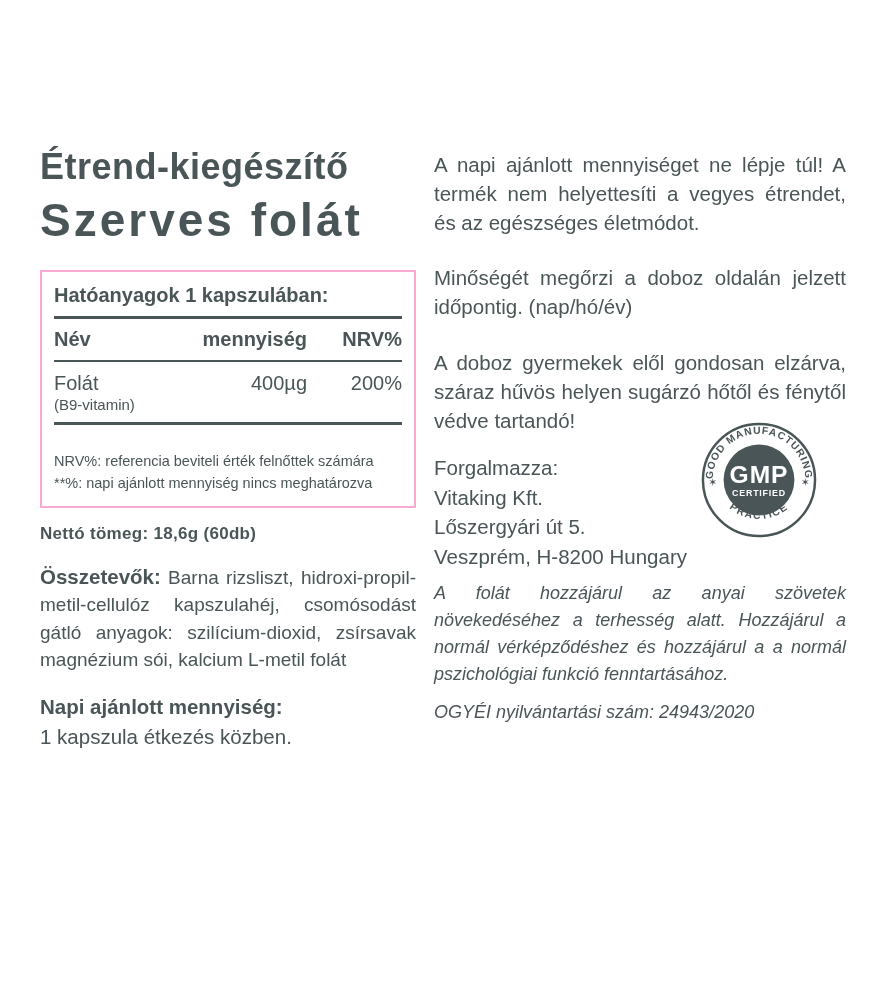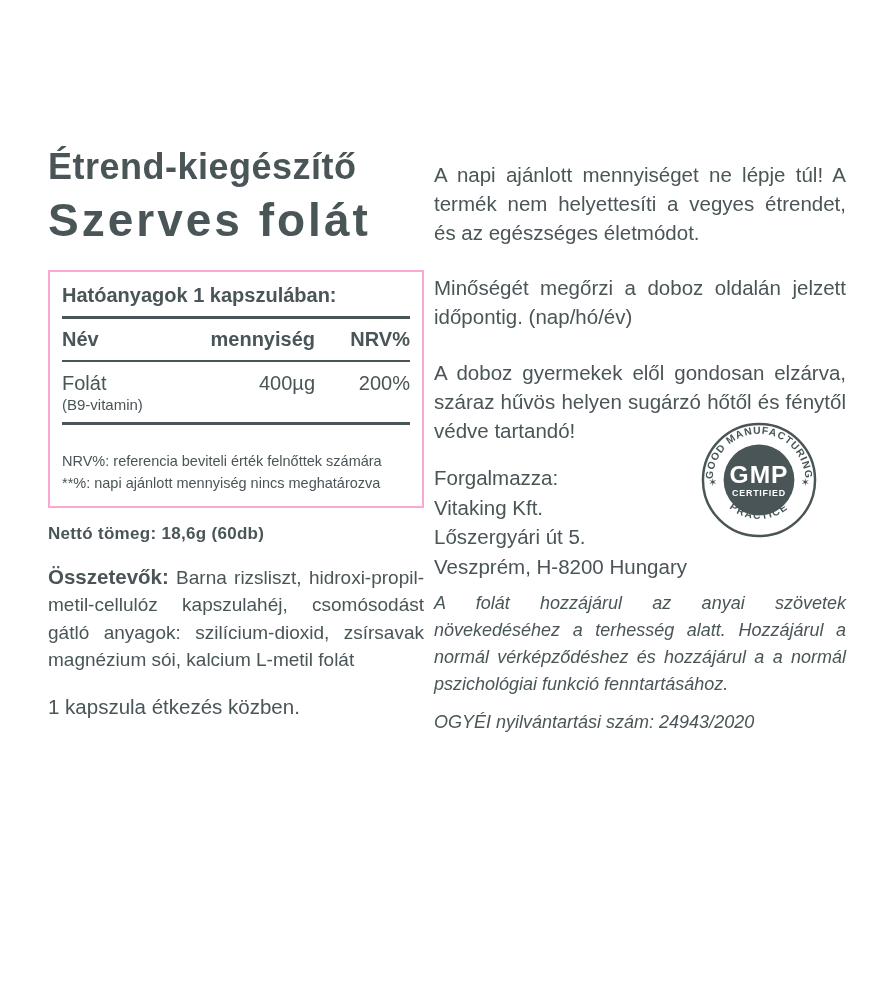--- a/index.html
+++ b/index.html
@@ -6,21 +6,21 @@
   .page {
     position:relative;
     width:870px; height:1000px;
     background:#ffffff;
     font-family:"Liberation Sans", sans-serif;
     color:#4a5557;
     overflow:hidden;
   }
 
   
-  .left-col { position:absolute; left:40px; top:146px; width:376px;margin-left:8px; }
+  .left-col { position:absolute; left:40px; top:146px; width:376px; }
   .title1 { font-size:36px; font-weight:bold; letter-spacing:0.5px; line-height:1.15; }
   .title2 { font-size:46px; font-weight:bold; letter-spacing:3px; line-height:1.1; margin-top:8px; }
 
   .supp-table { margin-top:24px; border:2px solid #f9a8d4; padding:10px 12px 12px; }
   .supp-title { font-size:20px; font-weight:bold; padding:2px 0 9px; }
   .rule { height:3px; background:#4a5557; border:none; margin:0; }
   .rule.thin { height:2.5px; }
   .supp-header, .supp-row { display:grid; grid-template-columns:1fr 115px 95px; font-size:20px; }
   .supp-header { font-weight:bold; padding:9px 0; }
   .supp-row { padding:10px 0 0; }
@@ -28,21 +28,21 @@
   .row-sub { font-size:15px; padding:1px 0 9px; }
   .footnotes { font-size:14.5px; line-height:1.45; padding-top:26px; }
 
   .netto { margin-top:16px; font-size:17px; font-weight:bold; letter-spacing:0.3px; }
   .ingredients { margin:18px 0 0; font-size:19px; line-height:1.45; text-align:justify; }
   .ingredients .lbl { font-weight:bold; font-size:20.5px; }
   .daily { margin-top:18px; font-size:20.5px; line-height:1.45; }
   .daily .lbl { font-weight:bold; }
 
   
-  .right-col { position:absolute; left:434px; top:160px; width:412px; }
+  .right-col { position:absolute; left:434px; top:150px; width:412px; }
   .right-col p { margin:0; }
   .block { font-size:20.5px; line-height:1.42; text-align:justify; margin-bottom:26px !important; }
   .block.storage { margin-bottom:18px !important; }
   .distributor { font-size:20.5px; line-height:1.45; width:270px; }
   .claim { font-style:italic; font-size:18px; line-height:1.5; text-align:justify; margin-top:8px !important; }
   .registration { font-style:italic; font-size:18px; margin-top:14px !important; }
 
   
   .gmp-badge { position:absolute; left:700px; top:421px; width:118px; height:118px; }
 </style>
@@ -75,20 +75,21 @@
         <div>NRV%: referencia beviteli érték felnőttek számára</div>
         <div>**%: napi ajánlott mennyiség nincs meghatározva</div>
       </div>
     </div>
 
     <div class="netto">Nettó tömeg: 18,6g (60db)</div>
 
     <p class="ingredients"><span class="lbl">Összetevők:</span><span> Barna rizsliszt, hidroxi-propil-metil-cellulóz kapszulahéj, csomósodást gátló anyagok: szilícium-dioxid, zsírsavak magnézium sói, kalcium L-metil folát</span></p>
 
     <div class="daily">
+      <div class="lbl">Napi ajánlott mennyiség:</div>
       <div>1 kapszula étkezés közben.</div>
     </div>
   </div>
 
   <div class="right-col">
     <p class="block">A napi ajánlott mennyiséget ne lépje túl! A termék nem helyettesíti a vegyes étrendet, és az egészséges életmódot.</p>
     <p class="block">Minőségét megőrzi a doboz oldalán jelzett időpontig. (nap/hó/év)</p>
     <p class="block storage">A doboz gyermekek elől gondosan elzárva, száraz hűvös helyen sugárzó hőtől és fénytől védve tartandó!</p>
 
     <div class="distributor">

